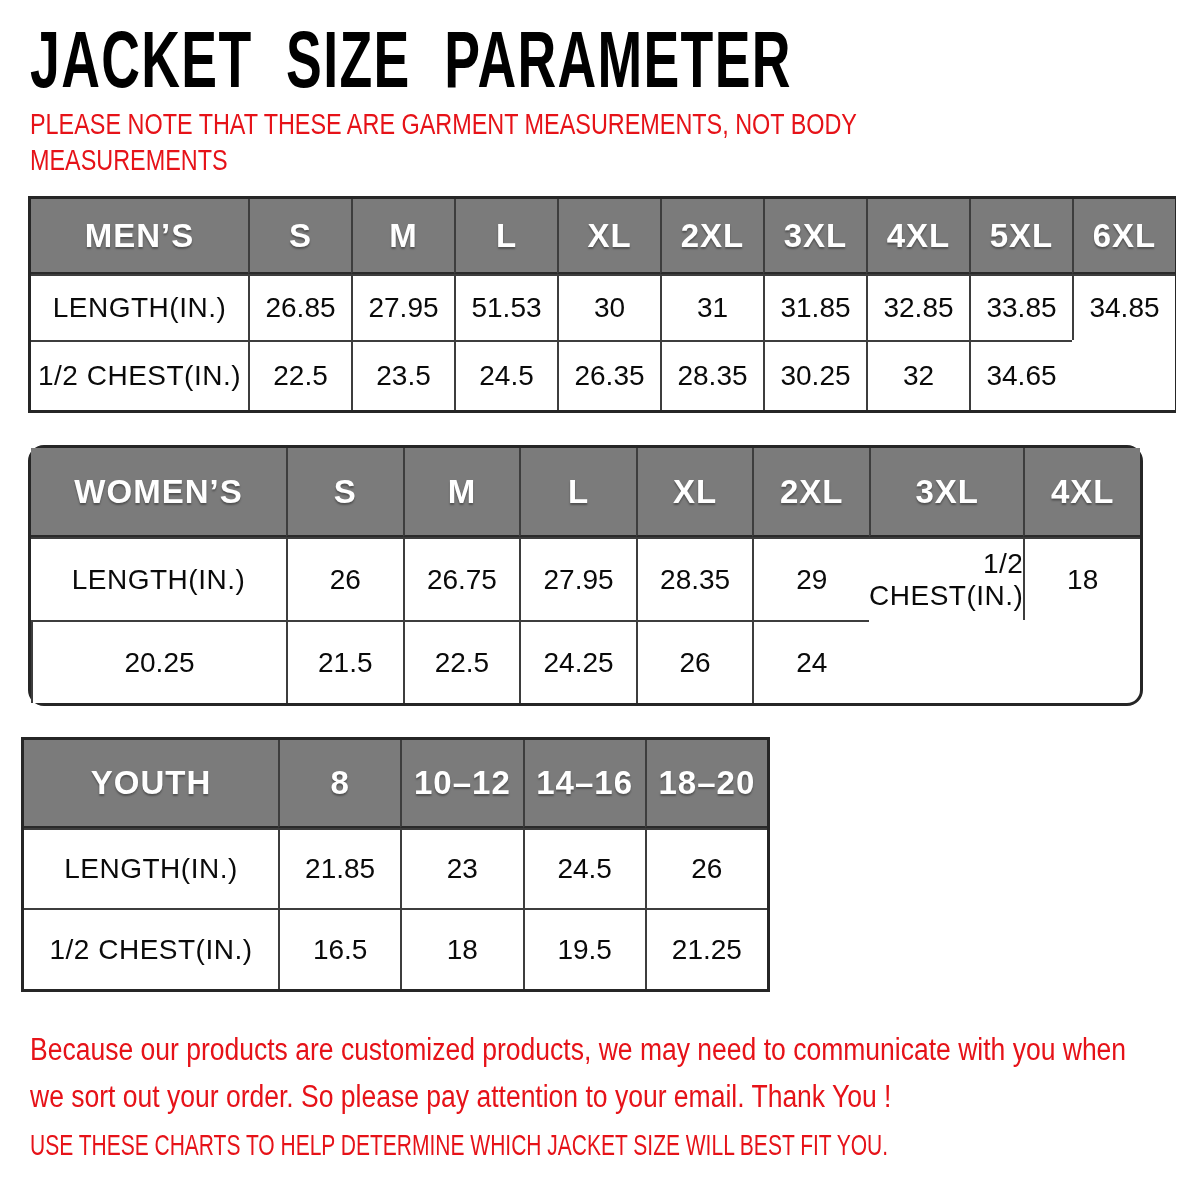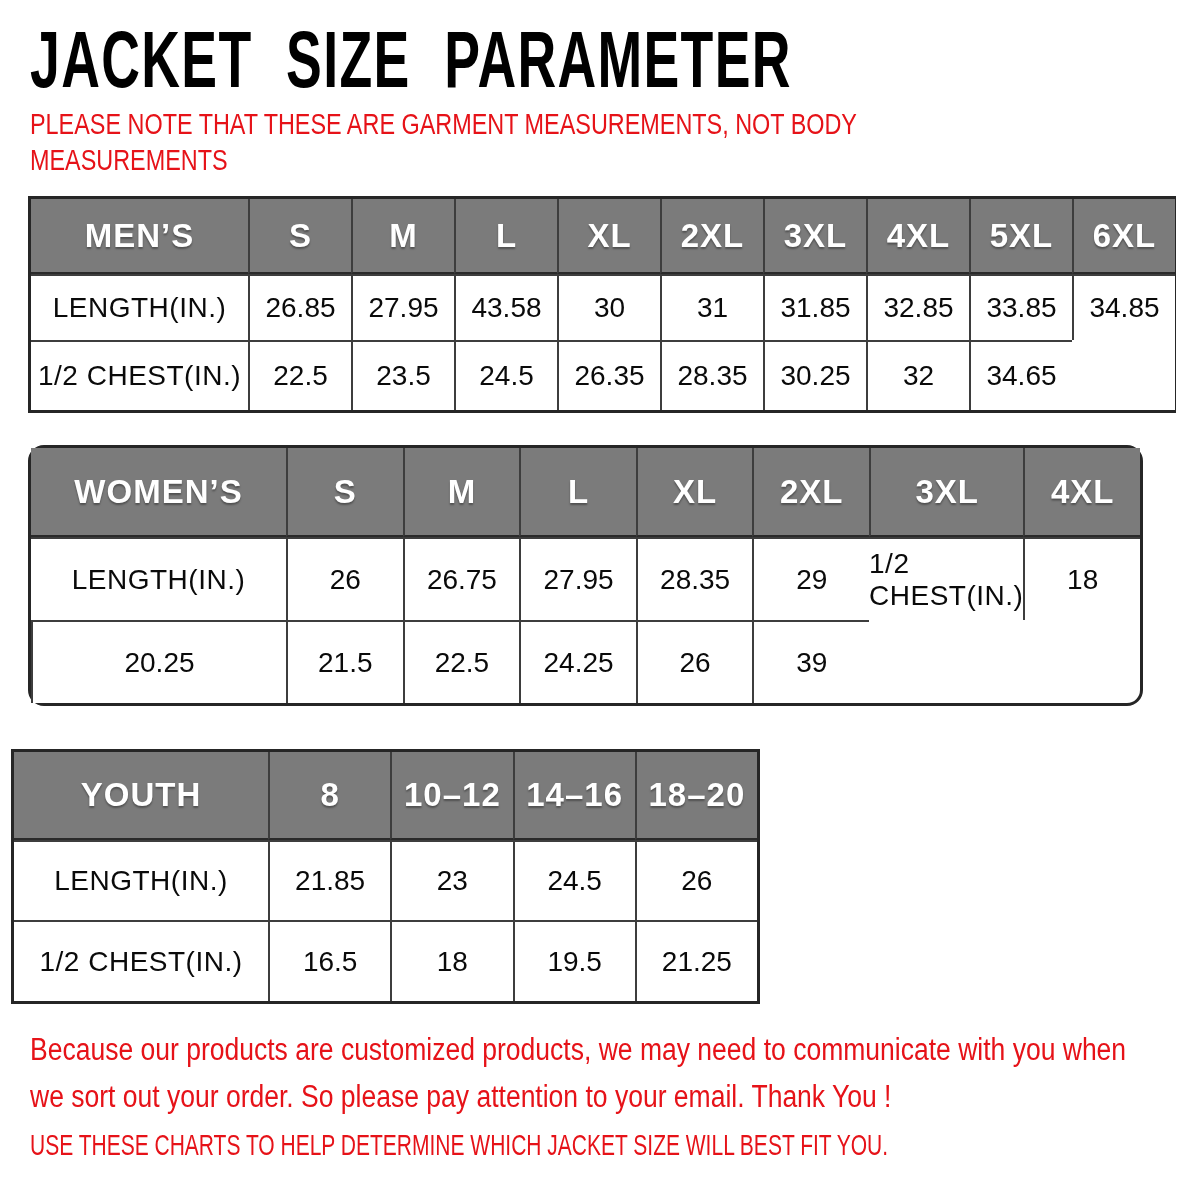--- a/index.html
+++ b/index.html
@@ -17,34 +17,34 @@
     position:absolute;left:30px;top:106px;width:1170px;
     font-size:30px;line-height:36px;font-weight:400;color:#e61218;
     transform:scaleX(0.78);transform-origin:0 0;
   }
   .size-table{
     position:absolute;display:grid;background:#ffffff;
     border:3px solid #262626;
   }
   .t-mens{left:28px;top:196px;width:1144px;grid-template-columns:217px repeat(9,1fr);grid-template-rows:75px 66px 70px;}
   .t-womens{left:28px;top:445px;width:1109px;grid-template-columns:255px repeat(7,1fr);grid-template-rows:89px 83px 83px;border-radius:16px;}
-  .t-youth{left:11px;top:737px;width:743px;grid-template-columns:254px repeat(4,1fr);grid-template-rows:88px 80px 81px;margin-top:12px;}
+  .t-youth{left:21px;top:737px;width:743px;grid-template-columns:254px repeat(4,1fr);grid-template-rows:88px 80px 81px;}
   .cell{
     display:flex;align-items:center;justify-content:center;
     background:#ffffff;font-size:28px;color:#0a0a0a;
     border-left:2px solid #3d3d3d;border-top:2px solid #3d3d3d;
   }
   .c0{border-left:none;}
   .hcell{
     border-top:none;background:#7b7b7b;color:#ffffff;
     font-weight:bold;font-size:33px;letter-spacing:1px;
     text-shadow:0 2px 2px rgba(0,0,0,0.35);
     border-bottom:2px solid #2a2a2a;
   }
-  .rowlabel{font-size:28px;letter-spacing:0.5px;}
+  .rowlabel{font-size:28px;letter-spacing:0.5px;text-align:right;}
   .footer-para{
     position:absolute;left:30px;top:1026px;width:1330px;
     font-size:31px;line-height:47px;color:#e61218;
     transform:scaleX(0.855);transform-origin:0 0;
   }
   .footer-instruction{
     position:absolute;left:30px;top:1128px;
     font-size:30px;white-space:nowrap;color:#e61218;
     transform:scaleX(0.70);transform-origin:0 0;
   }
@@ -65,21 +65,21 @@
       <div class="cell hcell">L</div>
       <div class="cell hcell">XL</div>
       <div class="cell hcell">2XL</div>
       <div class="cell hcell">3XL</div>
       <div class="cell hcell">4XL</div>
       <div class="cell hcell">5XL</div>
       <div class="cell hcell">6XL</div>
       <div class="cell rowlabel c0">LENGTH(IN.)</div>
       <div class="cell val">26.85</div>
       <div class="cell val">27.95</div>
-      <div class="cell val">43.58</div>
+      <div class="cell val">51.53</div>
       <div class="cell val">30</div>
       <div class="cell val">31</div>
       <div class="cell val">31.85</div>
       <div class="cell val">32.85</div>
       <div class="cell val">33.85</div>
       <div class="cell val">34.85</div>
       <div class="cell rowlabel c0">1/2 CHEST(IN.)</div>
       <div class="cell val">22.5</div>
       <div class="cell val">23.5</div>
       <div class="cell val">24.5</div>
@@ -105,21 +105,21 @@
       <div class="cell val">27.95</div>
       <div class="cell val">28.35</div>
       <div class="cell val">29</div>
       <div class="cell rowlabel c0">1/2 CHEST(IN.)</div>
       <div class="cell val">18</div>
       <div class="cell val">20.25</div>
       <div class="cell val">21.5</div>
       <div class="cell val">22.5</div>
       <div class="cell val">24.25</div>
       <div class="cell val">26</div>
-      <div class="cell val">39</div>
+      <div class="cell val">24</div>
     </div>
 
   <div class="size-table t-youth">
       <div class="cell hcell c0">YOUTH</div>
       <div class="cell hcell">8</div>
       <div class="cell hcell">10–12</div>
       <div class="cell hcell">14–16</div>
       <div class="cell hcell">18–20</div>
       <div class="cell rowlabel c0">LENGTH(IN.)</div>
       <div class="cell val">21.85</div>

